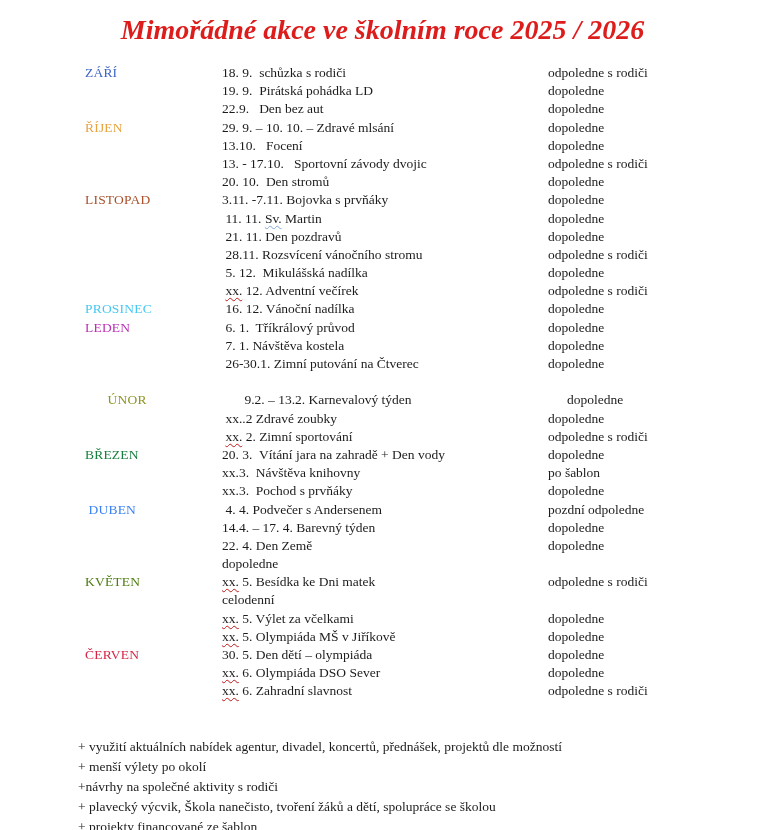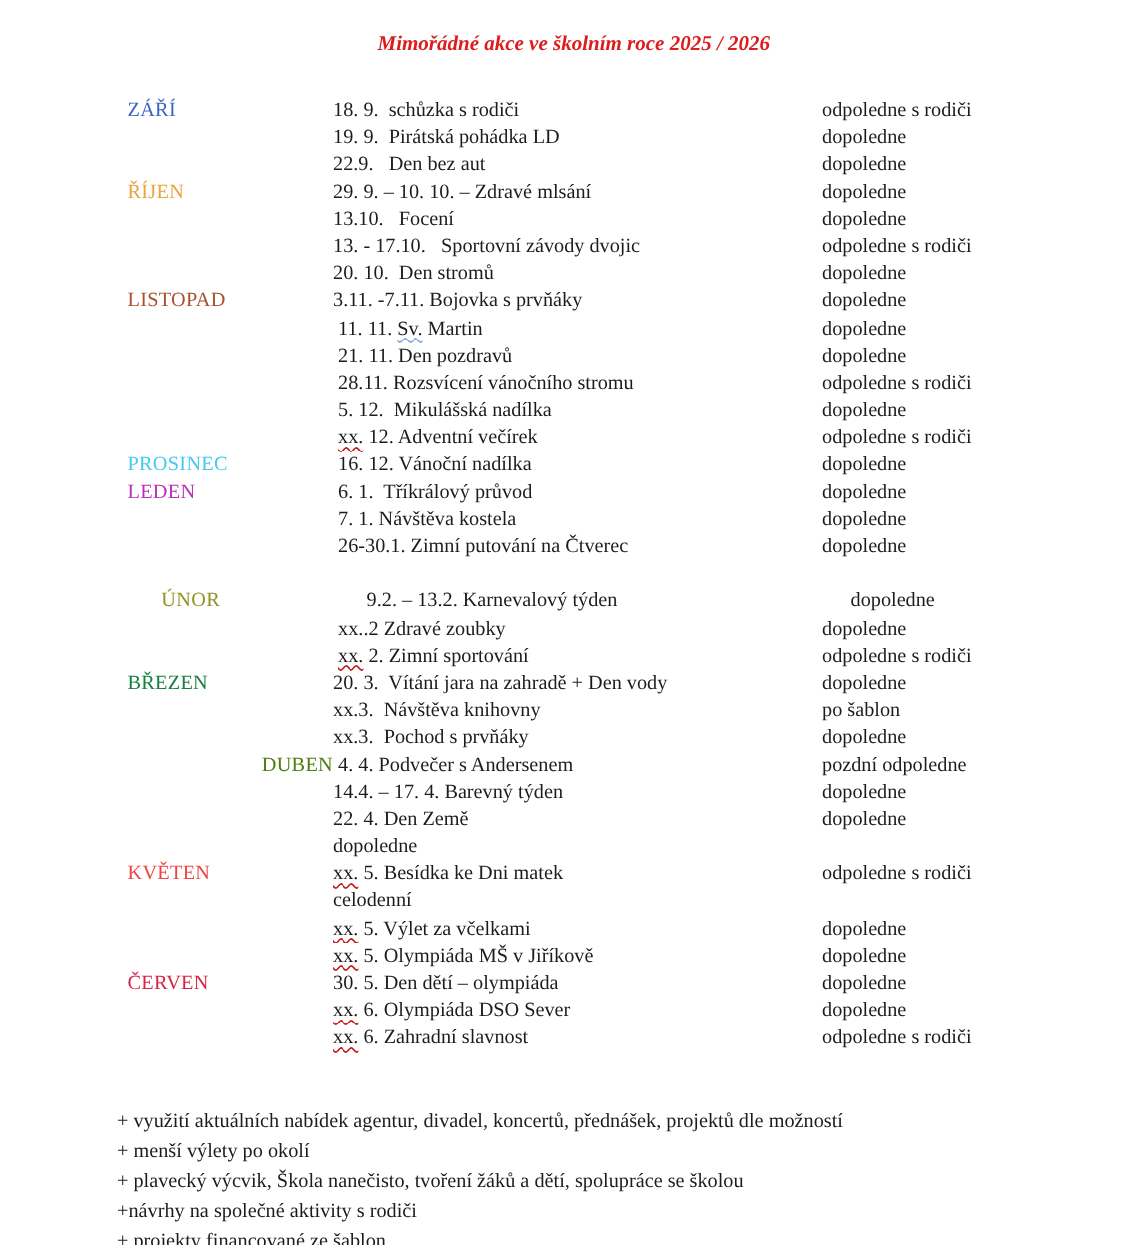--- a/index.html
+++ b/index.html
@@ -7,21 +7,21 @@
     width: 765px; height: 830px;
     background: #ffffff;
     overflow: hidden;
     font-family: "Liberation Serif", "DejaVu Serif", serif;
     color: #1c1c1c;
   }
   .page { width: 765px; height: 830px; padding-top: 16px; box-sizing: border-box; }
   .title {
     margin: 0 0 21px 0;
     text-align: center;
-    font-size: 14px;
+    font-size: 28px;
     line-height: 27px;
     font-weight: bold;
     font-style: italic;
   }
   .schedule { padding-left: 85px; }
   .row { display: flex; height: 18.2px; line-height: 18.2px; font-size: 13.5px; }
   .month { width: 137px; flex: none; white-space: pre; letter-spacing: 0.2px; }
   .event { width: 326px; flex: none; white-space: pre; }
   .time  { flex: 1; white-space: pre; }
   .spacer { height: 18.2px; }
@@ -180,21 +180,21 @@
     <span class="time">po šablon</span>
   </div>
 
   <div class="row">
     <span class="month"></span>
     <span class="event"><span class="pre">xx.3.  Pochod s prvňáky</span><span class="wavy"></span><span class="post"></span></span>
     <span class="time">dopoledne</span>
   </div>
 
   <div class="row">
-    <span class="month" style="color: #4d7c0f; text-align: right;"> DUBEN</span>
+    <span class="month" style="color: #3b82f6;"> DUBEN</span>
     <span class="event"><span class="pre"> 4. 4. Podvečer s Andersenem</span><span class="wavy"></span><span class="post"></span></span>
     <span class="time">pozdní odpoledne</span>
   </div>
 
   <div class="row">
     <span class="month"></span>
     <span class="event"><span class="pre">14.4. – 17. 4. Barevný týden</span><span class="wavy"></span><span class="post"></span></span>
     <span class="time">dopoledne</span>
   </div>
 
@@ -203,21 +203,21 @@
     <span class="event"><span class="pre">22. 4. Den Země</span><span class="wavy"></span><span class="post"></span></span>
     <span class="time">dopoledne</span>
   </div>
 
   <div class="row">
     <span class="month"></span>
     <span class="time">dopoledne</span>
   </div>
 
   <div class="row">
-    <span class="month" style="color: #ef4444;">KVĚTEN</span>
+    <span class="month" style="color: #4d7c0f;">KVĚTEN</span>
     <span class="event"><span class="pre"></span><span class="wavy wavy-red">xx.</span><span class="post"> 5. Besídka ke Dni matek</span></span>
     <span class="time">odpoledne s rodiči</span>
   </div>
 
   <div class="row">
     <span class="month"></span>
     <span class="time">celodenní</span>
   </div>
 
   <div class="row">
@@ -246,17 +246,17 @@
 
   <div class="row">
     <span class="month"></span>
     <span class="event"><span class="pre"></span><span class="wavy wavy-red">xx.</span><span class="post"> 6. Zahradní slavnost</span></span>
     <span class="time">odpoledne s rodiči</span>
   </div>
 </div>
   <div class="footer" id="footer">
       <div class="fline">+ využití aktuálních nabídek agentur, divadel, koncertů, přednášek, projektů dle možností</div>
       <div class="fline">+ menší výlety po okolí</div>
+      <div class="fline">+návrhy na společné aktivity s rodiči</div>
       <div class="fline">+ plavecký výcvik, Škola nanečisto, tvoření žáků a dětí, spolupráce se školou</div>
-      <div class="fline">+návrhy na společné aktivity s rodiči</div>
       <div class="fline">+ projekty financované ze šablon</div>
     </div>
 </div>
 
 </body></html>

